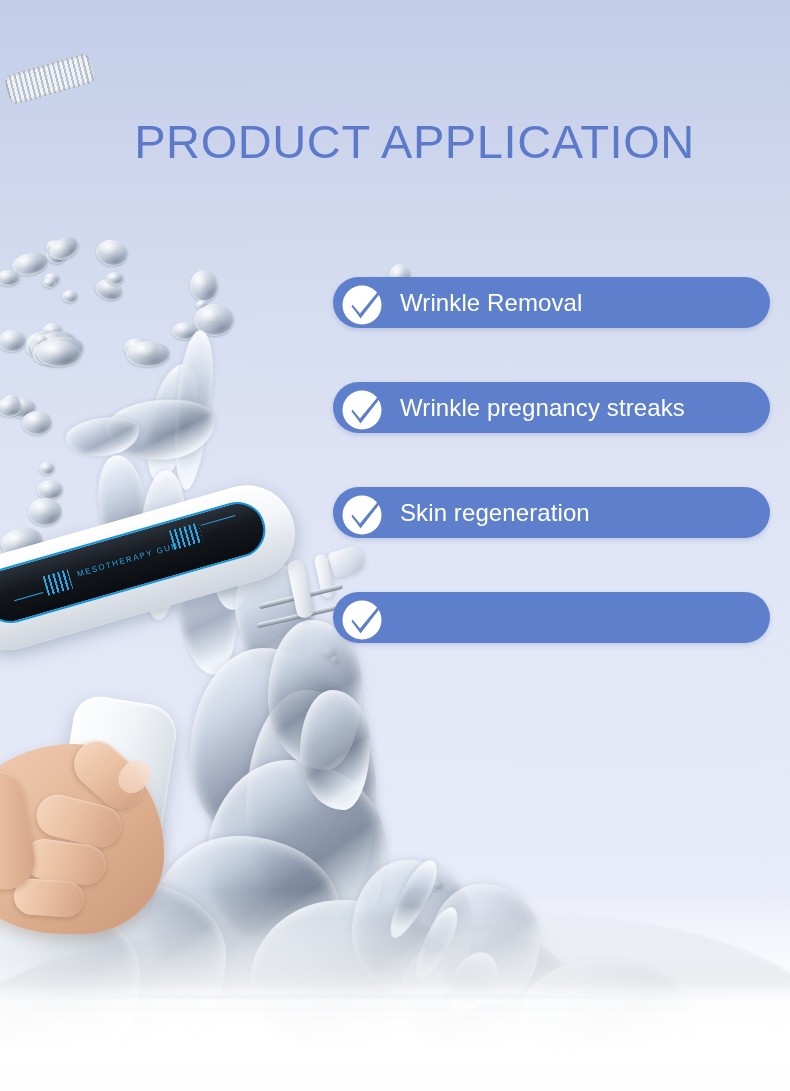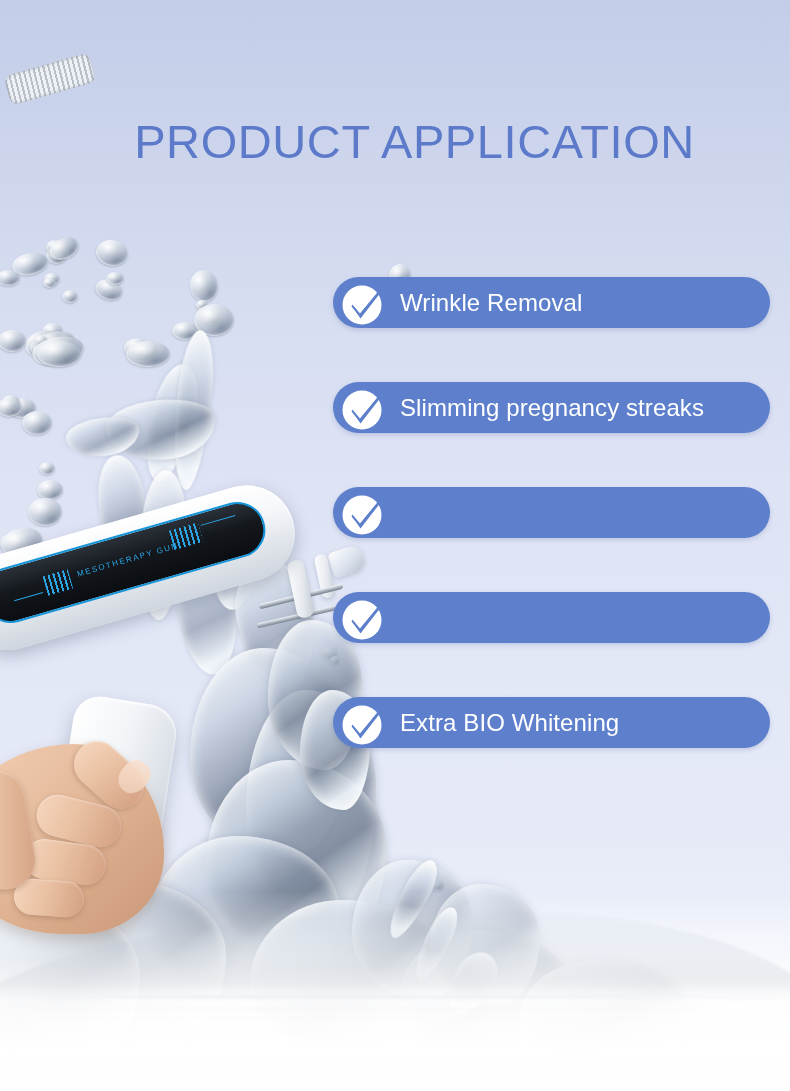--- a/index.html
+++ b/index.html
@@ -409,49 +409,40 @@
     </div>
 
     <div class="pill">
       <span class="check-icon">
         <svg viewBox="0 0 45 45" width="45" height="45" aria-hidden="true">
           <circle cx="21" cy="24" r="19.5" fill="#ffffff"></circle>
           <path d="M11 24.5 L18.5 33.5 L41 6.5 L41.5 9 L19.5 37.5 Z" fill="#5e80cc"></path>
           <path d="M11.5 23.5 L19 32.5 L40 7 L41 9.5 L19.3 36.5 L10.5 25.5 Z" fill="#5e80cc"></path>
         </svg>
       </span>
-      <span class="pill-label">Slimming pregnancy streaks</span>
+      <span class="pill-label">Wrinkle pregnancy streaks</span>
+    </div>
+
+    <div class="pill">
+      <span class="check-icon">
+        <svg viewBox="0 0 45 45" width="45" height="45" aria-hidden="true">
+          <circle cx="21" cy="24" r="19.5" fill="#ffffff"></circle>
+          <path d="M11 24.5 L18.5 33.5 L41 6.5 L41.5 9 L19.5 37.5 Z" fill="#5e80cc"></path>
+          <path d="M11.5 23.5 L19 32.5 L40 7 L41 9.5 L19.3 36.5 L10.5 25.5 Z" fill="#5e80cc"></path>
+        </svg>
+      </span>
+      <span class="pill-label">Skin regeneration</span>
     </div>
 
     <div class="pill">
       <span class="check-icon">
         <svg viewBox="0 0 45 45" width="45" height="45" aria-hidden="true">
           <circle cx="21" cy="24" r="19.5" fill="#ffffff"></circle>
           <path d="M11 24.5 L18.5 33.5 L41 6.5 L41.5 9 L19.5 37.5 Z" fill="#5e80cc"></path>
           <path d="M11.5 23.5 L19 32.5 L40 7 L41 9.5 L19.3 36.5 L10.5 25.5 Z" fill="#5e80cc"></path>
         </svg>
       </span>
     </div>
 
-    <div class="pill">
-      <span class="check-icon">
-        <svg viewBox="0 0 45 45" width="45" height="45" aria-hidden="true">
-          <circle cx="21" cy="24" r="19.5" fill="#ffffff"></circle>
-          <path d="M11 24.5 L18.5 33.5 L41 6.5 L41.5 9 L19.5 37.5 Z" fill="#5e80cc"></path>
-          <path d="M11.5 23.5 L19 32.5 L40 7 L41 9.5 L19.3 36.5 L10.5 25.5 Z" fill="#5e80cc"></path>
-        </svg>
-      </span>
-    </div>
-
-    <div class="pill">
-      <span class="check-icon">
-        <svg viewBox="0 0 45 45" width="45" height="45" aria-hidden="true">
-          <circle cx="21" cy="24" r="19.5" fill="#ffffff"></circle>
-          <path d="M11 24.5 L18.5 33.5 L41 6.5 L41.5 9 L19.5 37.5 Z" fill="#5e80cc"></path>
-          <path d="M11.5 23.5 L19 32.5 L40 7 L41 9.5 L19.3 36.5 L10.5 25.5 Z" fill="#5e80cc"></path>
-        </svg>
-      </span>
-      <span class="pill-label">Extra BIO Whitening</span>
-    </div>
 
 
   </div>
 </div>
 
 </body></html>

